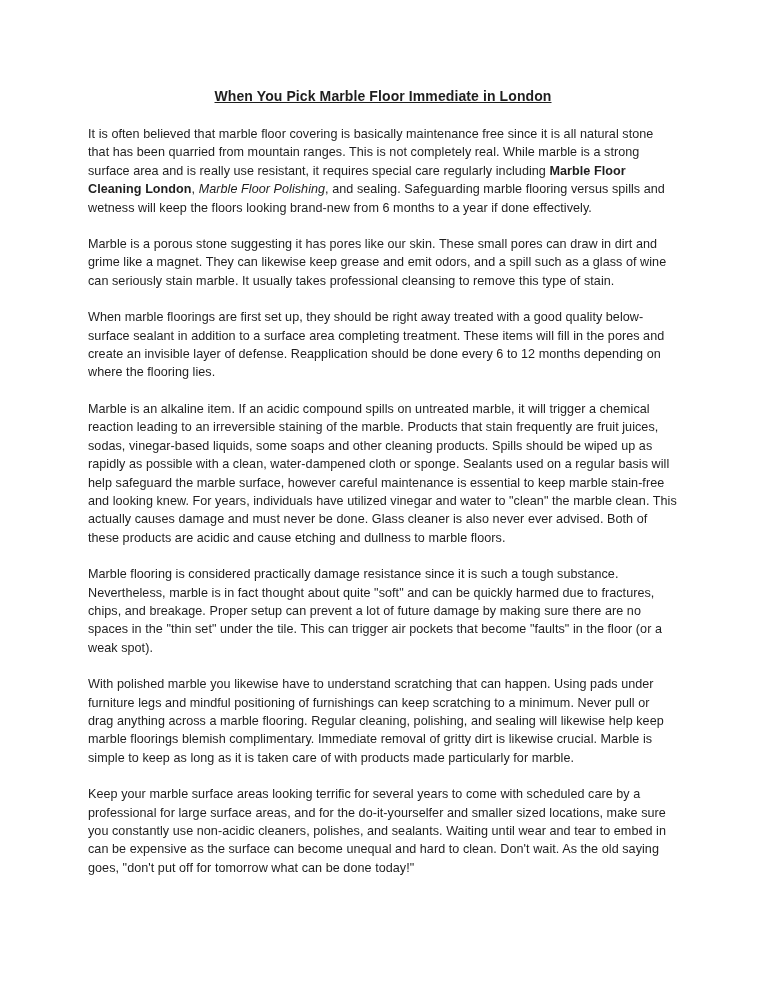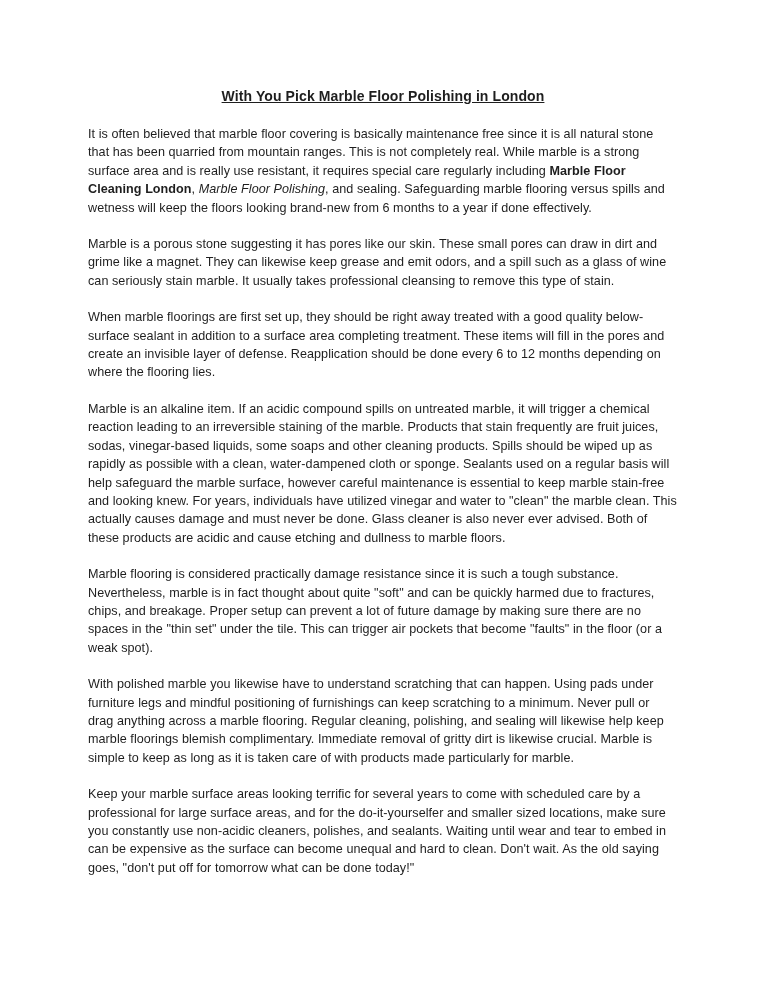--- a/index.html
+++ b/index.html
@@ -42,21 +42,21 @@
     font-weight: bold;
     margin: 0 0 18px 0;
   }
   .seg-bold { font-weight: bold; }
   .seg-italic { font-style: italic; margin-top: 48px; }
 </style>
 </head>
 <body>
 
 <div class="doc-page">
-  <h1 class="doc-title">With You Pick Marble Floor Polishing in London</h1>
+  <h1 class="doc-title">When You Pick Marble Floor Immediate in London</h1>
 
   <p class="doc-paragraph"><span class="">It is often believed that marble floor covering is basically maintenance free since it is all natural stone that has been quarried from mountain ranges. This is not completely real. While marble is a strong surface area and is really use resistant, it requires special care regularly including </span><span class="seg-bold">Marble Floor Cleaning London</span><span class="">, </span><span class="seg-italic">Marble Floor Polishing</span><span class="">, and sealing. Safeguarding marble flooring versus spills and wetness will keep the floors looking brand-new from 6 months to a year if done effectively.</span></p>
 
   <p class="doc-paragraph">Marble is a porous stone suggesting it has pores like our skin. These small pores can draw in dirt and grime like a magnet. They can likewise keep grease and emit odors, and a spill such as a glass of wine can seriously stain marble. It usually takes professional cleansing to remove this type of stain.</p>
 
   <p class="doc-paragraph">When marble floorings are first set up, they should be right away treated with a good quality below-surface sealant in addition to a surface area completing treatment. These items will fill in the pores and create an invisible layer of defense. Reapplication should be done every 6 to 12 months depending on where the flooring lies.</p>
 
 
   <p class="doc-paragraph">Marble is an alkaline item. If an acidic compound spills on untreated marble, it will trigger a chemical reaction leading to an irreversible staining of the marble. Products that stain frequently are fruit juices, sodas, vinegar-based liquids, some soaps and other cleaning products. Spills should be wiped up as rapidly as possible with a clean, water-dampened cloth or sponge. Sealants used on a regular basis will help safeguard the marble surface, however careful maintenance is essential to keep marble stain-free and looking knew. For years, individuals have utilized vinegar and water to "clean" the marble clean. This actually causes damage and must never be done. Glass cleaner is also never ever advised. Both of these products are acidic and cause etching and dullness to marble floors.</p>
 

